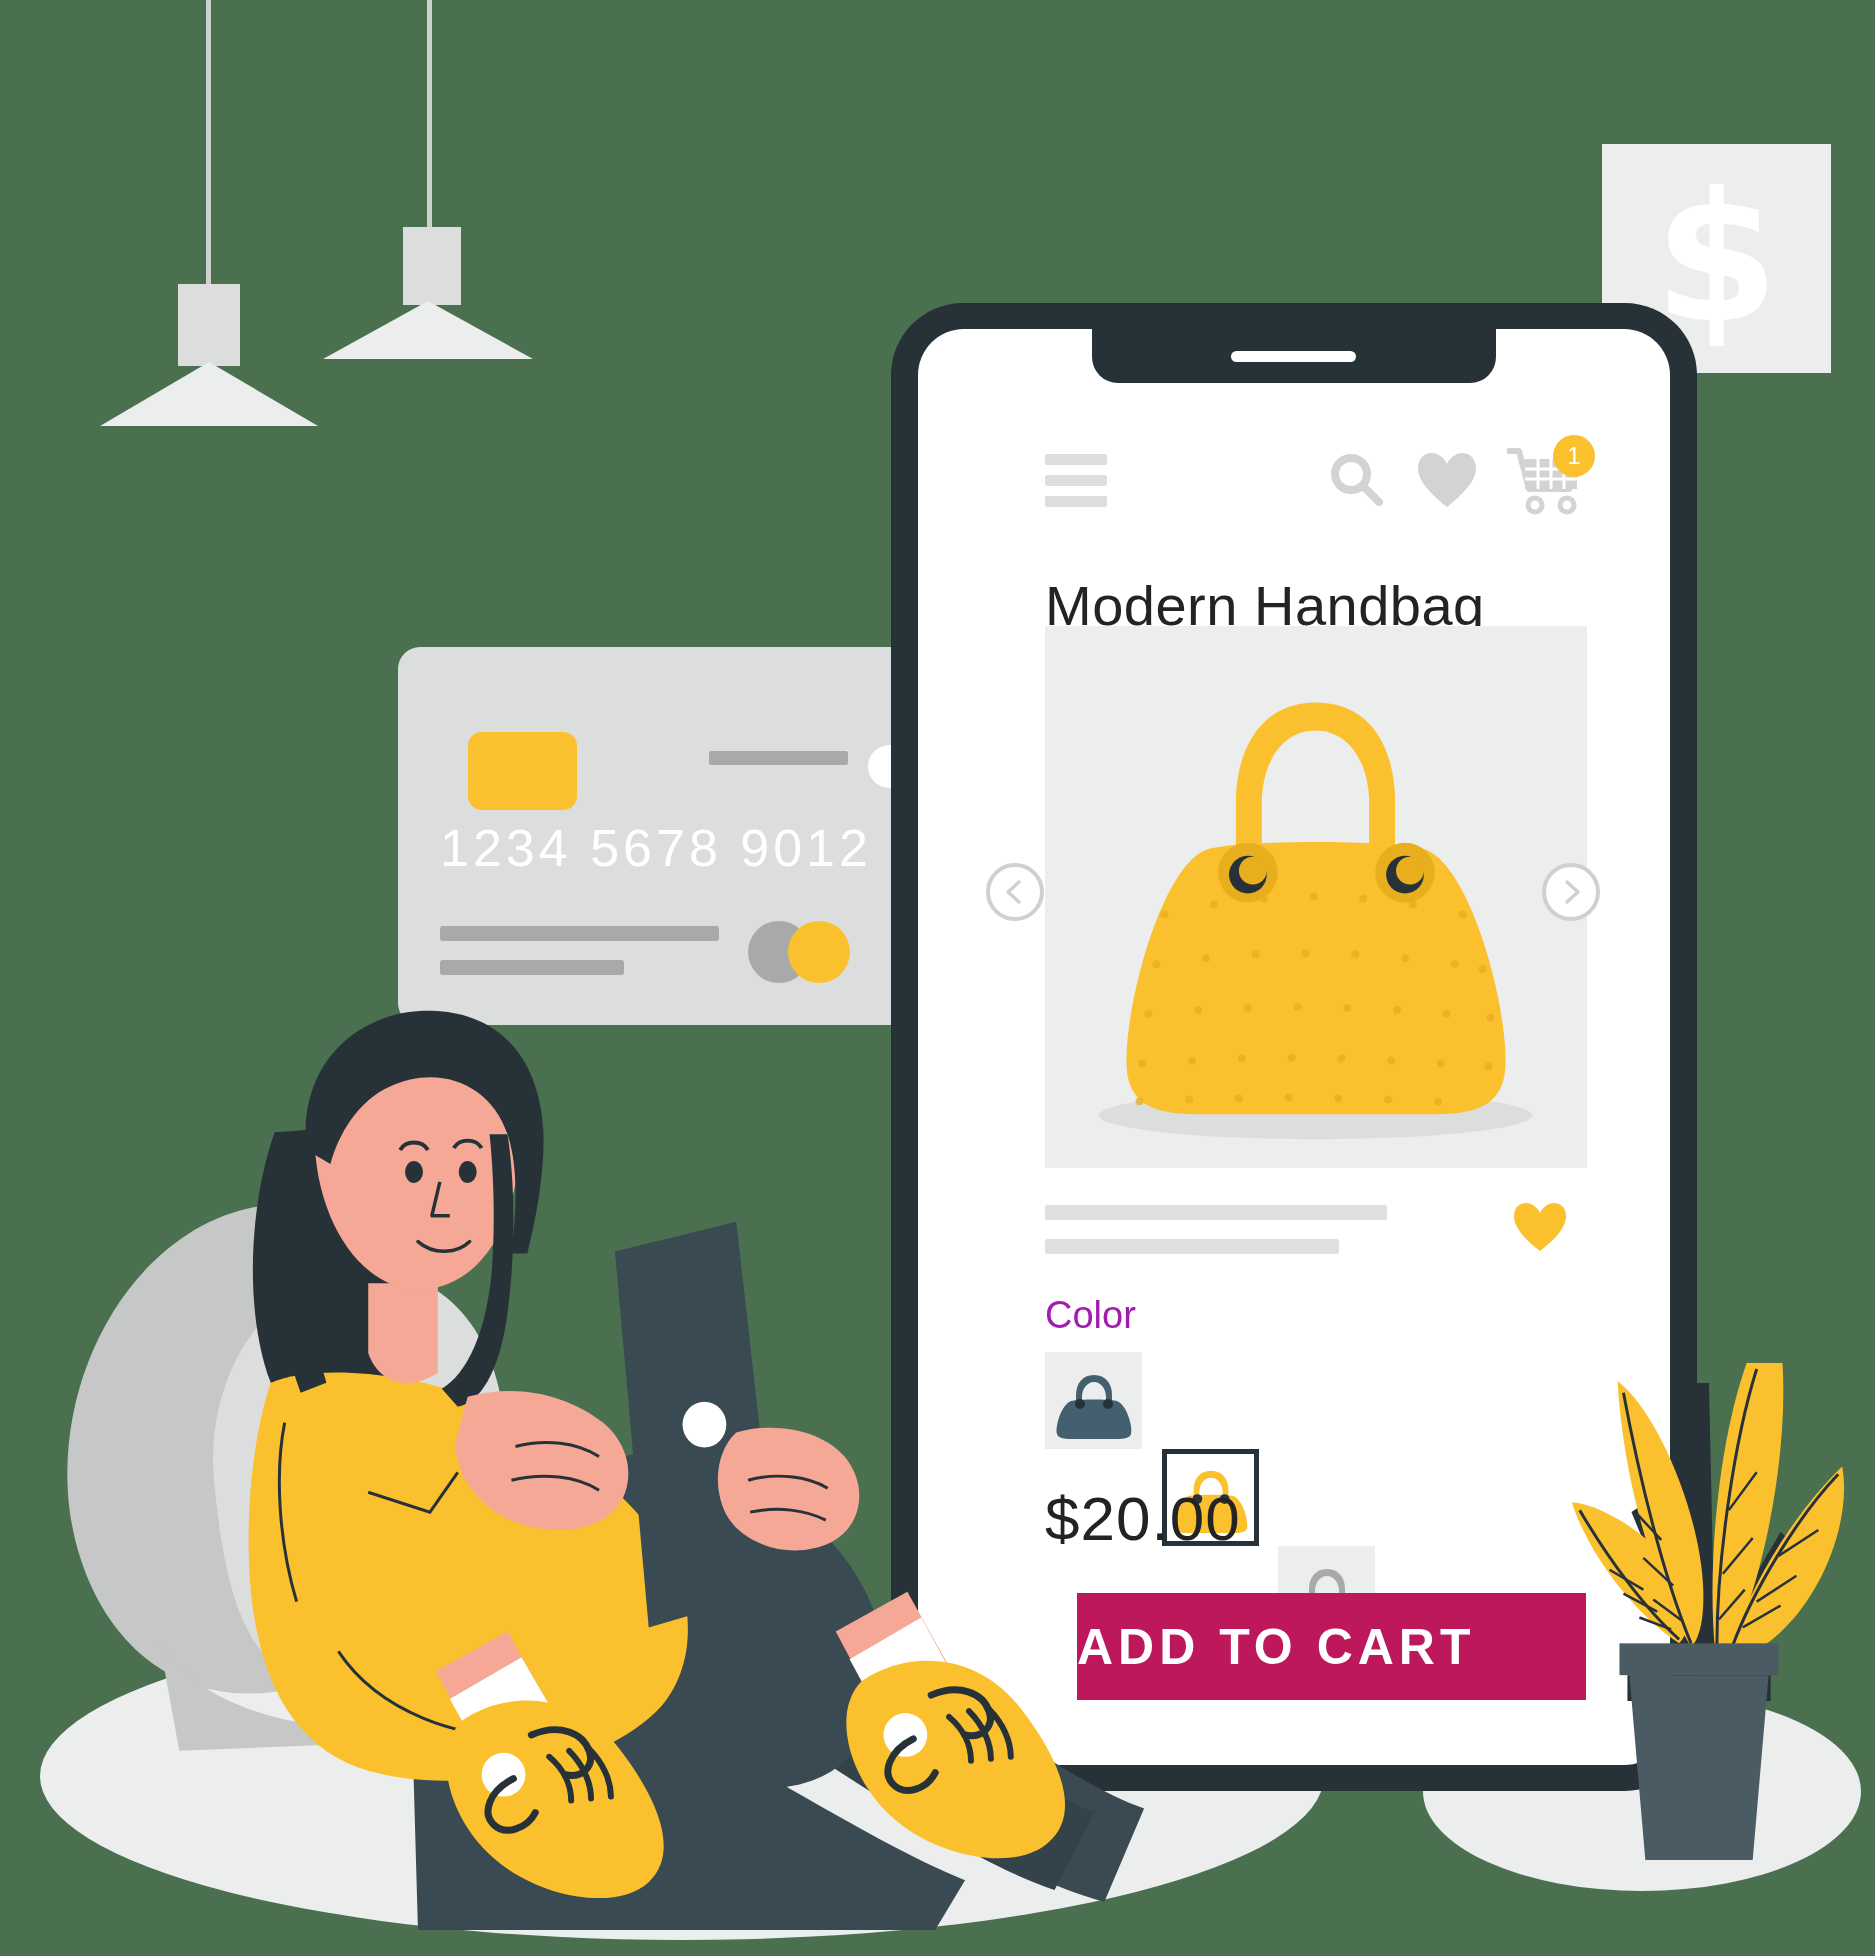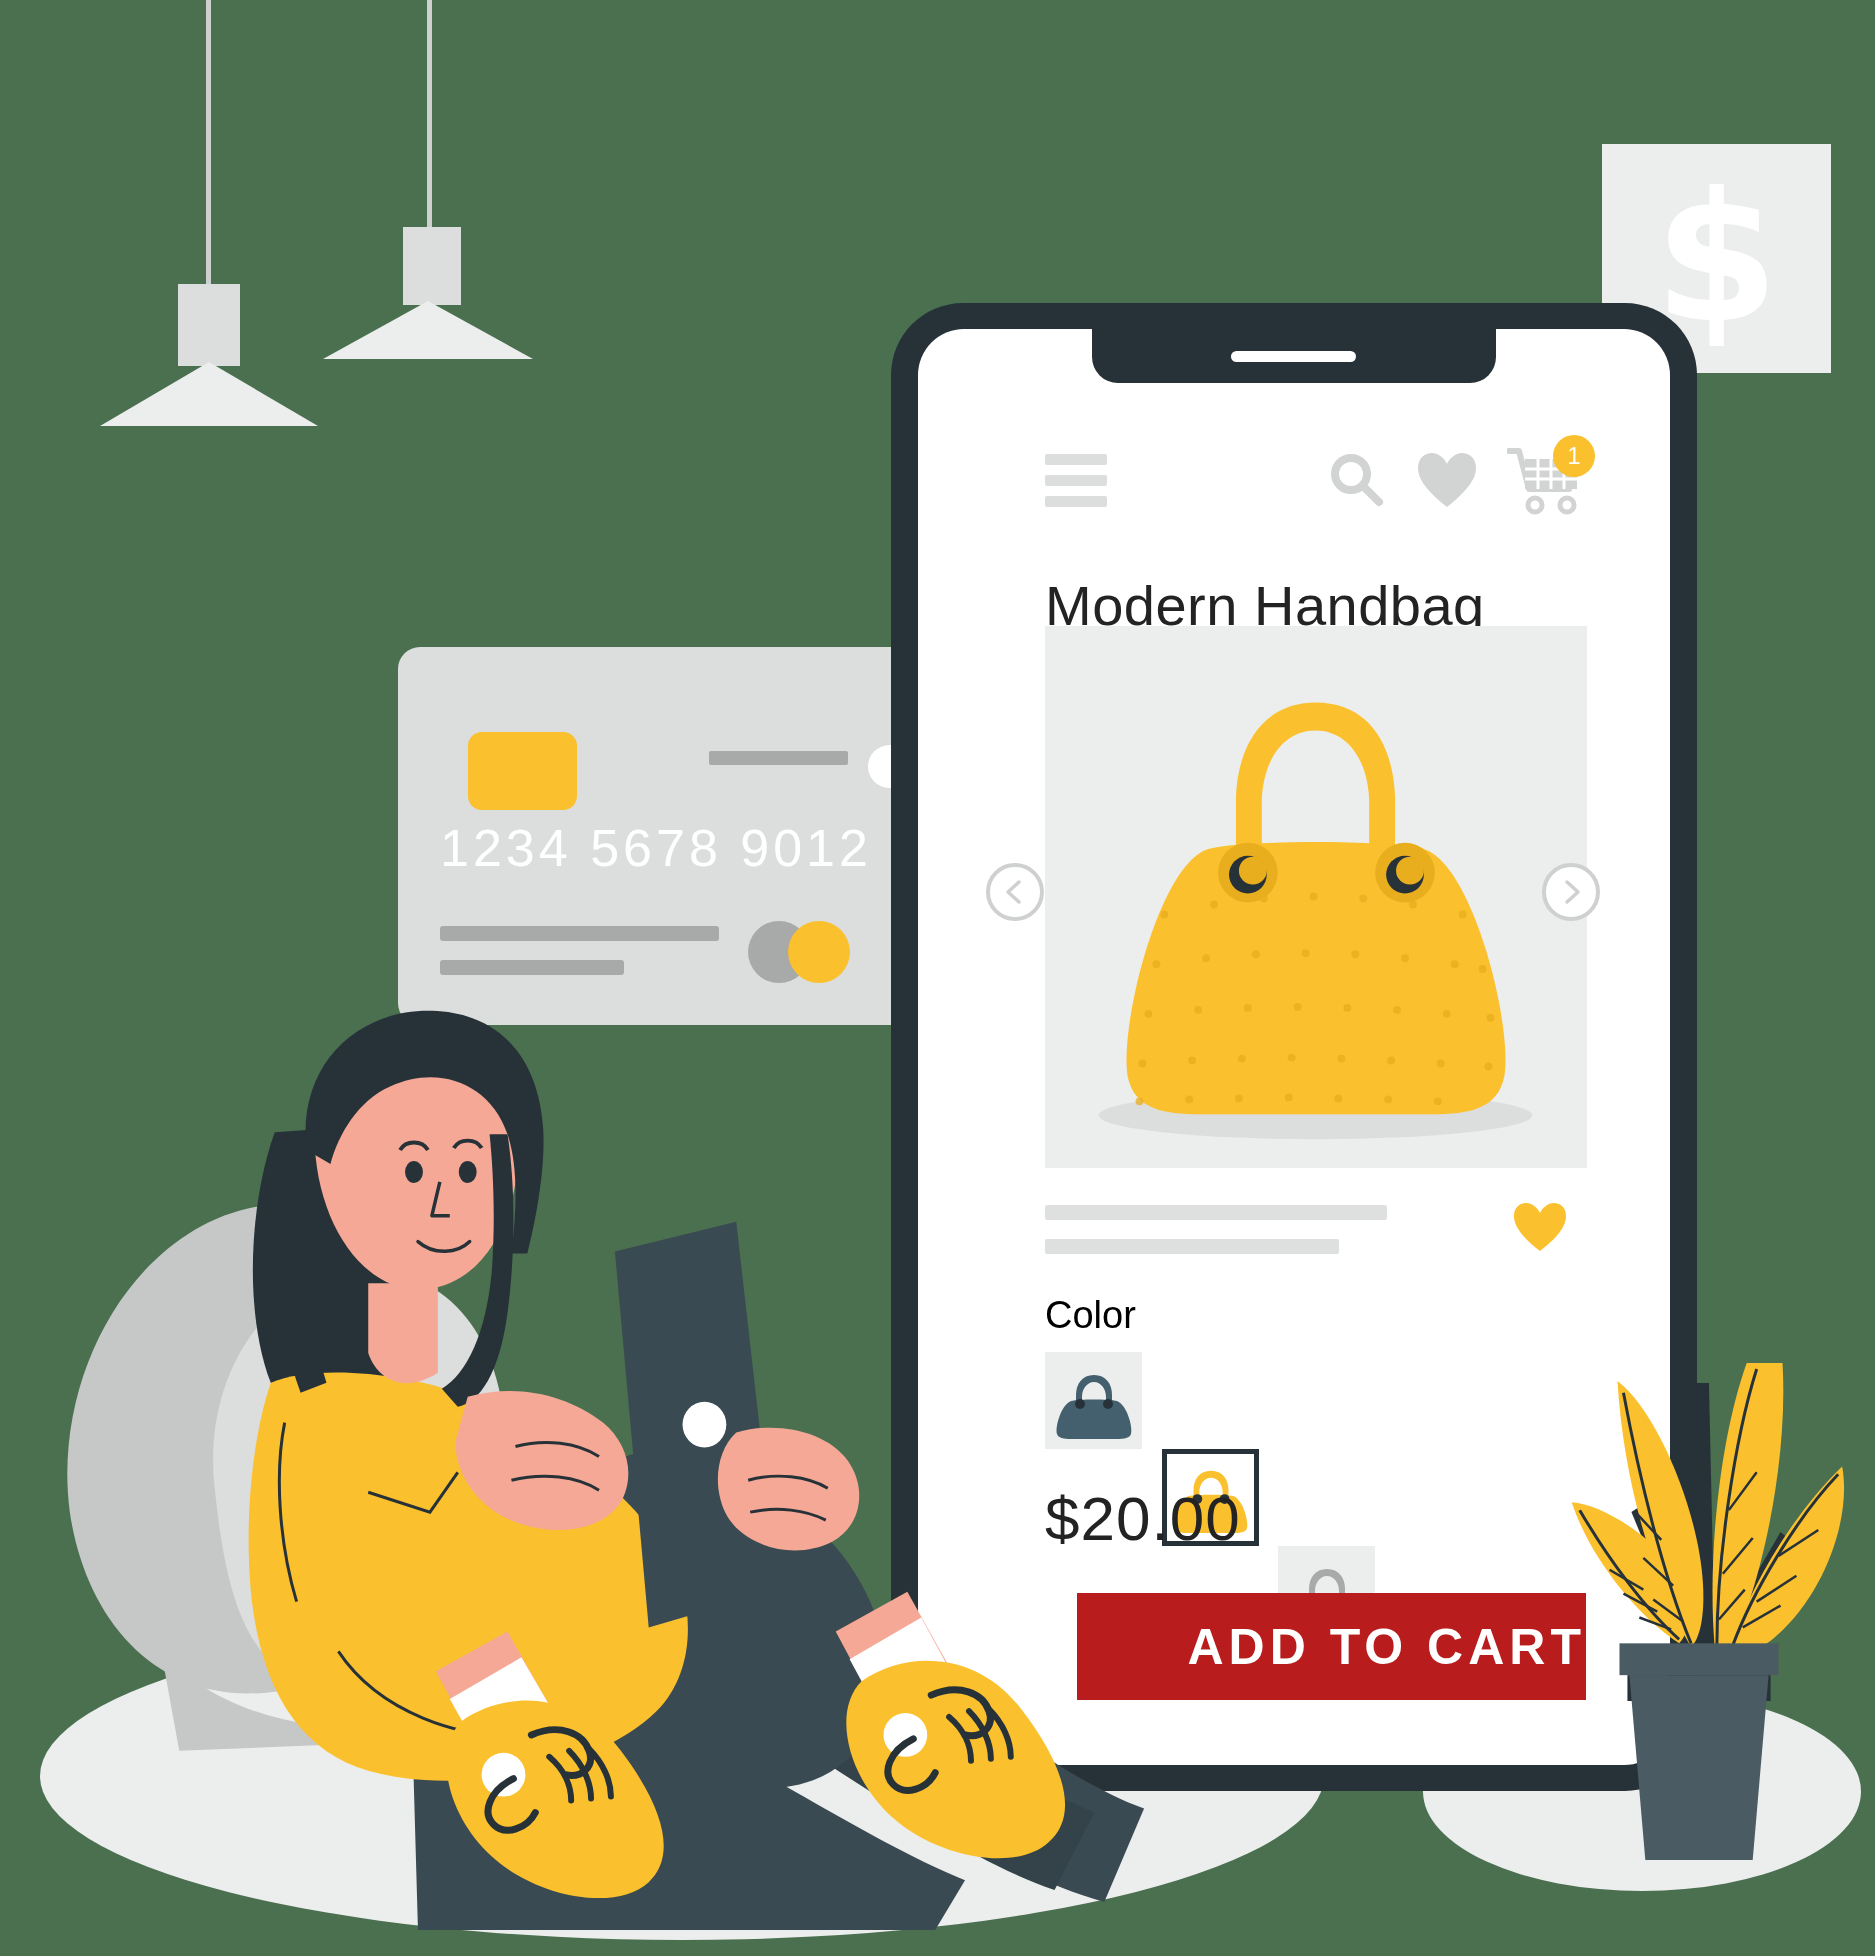--- a/index.html
+++ b/index.html
@@ -93,21 +93,21 @@
     background: #eceded;
   }
   .arrow-btn {
     border: 4px solid #cfd0d0;
     border-radius: 50%;
     background: #ffffff;
     display: flex; align-items: center; justify-content: center;
   }
   .desc-bar { background: #dedfdf; border-radius: 2px; }
   .section-label {
-    color: #000000;
+    color: #a21caf;
     font-family: "Liberation Sans", sans-serif;
     font-weight: 300;
     font-size: 38px;
   }
   .swatch {
     background: #eceded;
     position: relative;
     display: flex; align-items: flex-end; justify-content: center;
   }
   .swatch.selected {
@@ -115,30 +115,29 @@
     border: 5px solid #273238;
   }
   .price {
     color: #232323;
     font-family: "Liberation Sans", sans-serif;
     font-weight: 300;
     font-size: 62px;
     letter-spacing: 1px;
   }
   .cta {
-    background: #b91c1c;
+    background: #be185d;
     color: #ffffff;
-    display: flex; align-items: center; justify-content: flex-end;
+    display: flex; align-items: center; justify-content: flex-start;
     font-family: "Liberation Sans", sans-serif;
     font-weight: 700;
     font-size: 50px;
     letter-spacing: 5px;
     border: none;
     cursor: pointer;
-    padding-left: 48px;
   }
 
   
   .floor {
     background: #eceded;
     border-radius: 50%;
   }
 </style>
 </head>
 <body>

